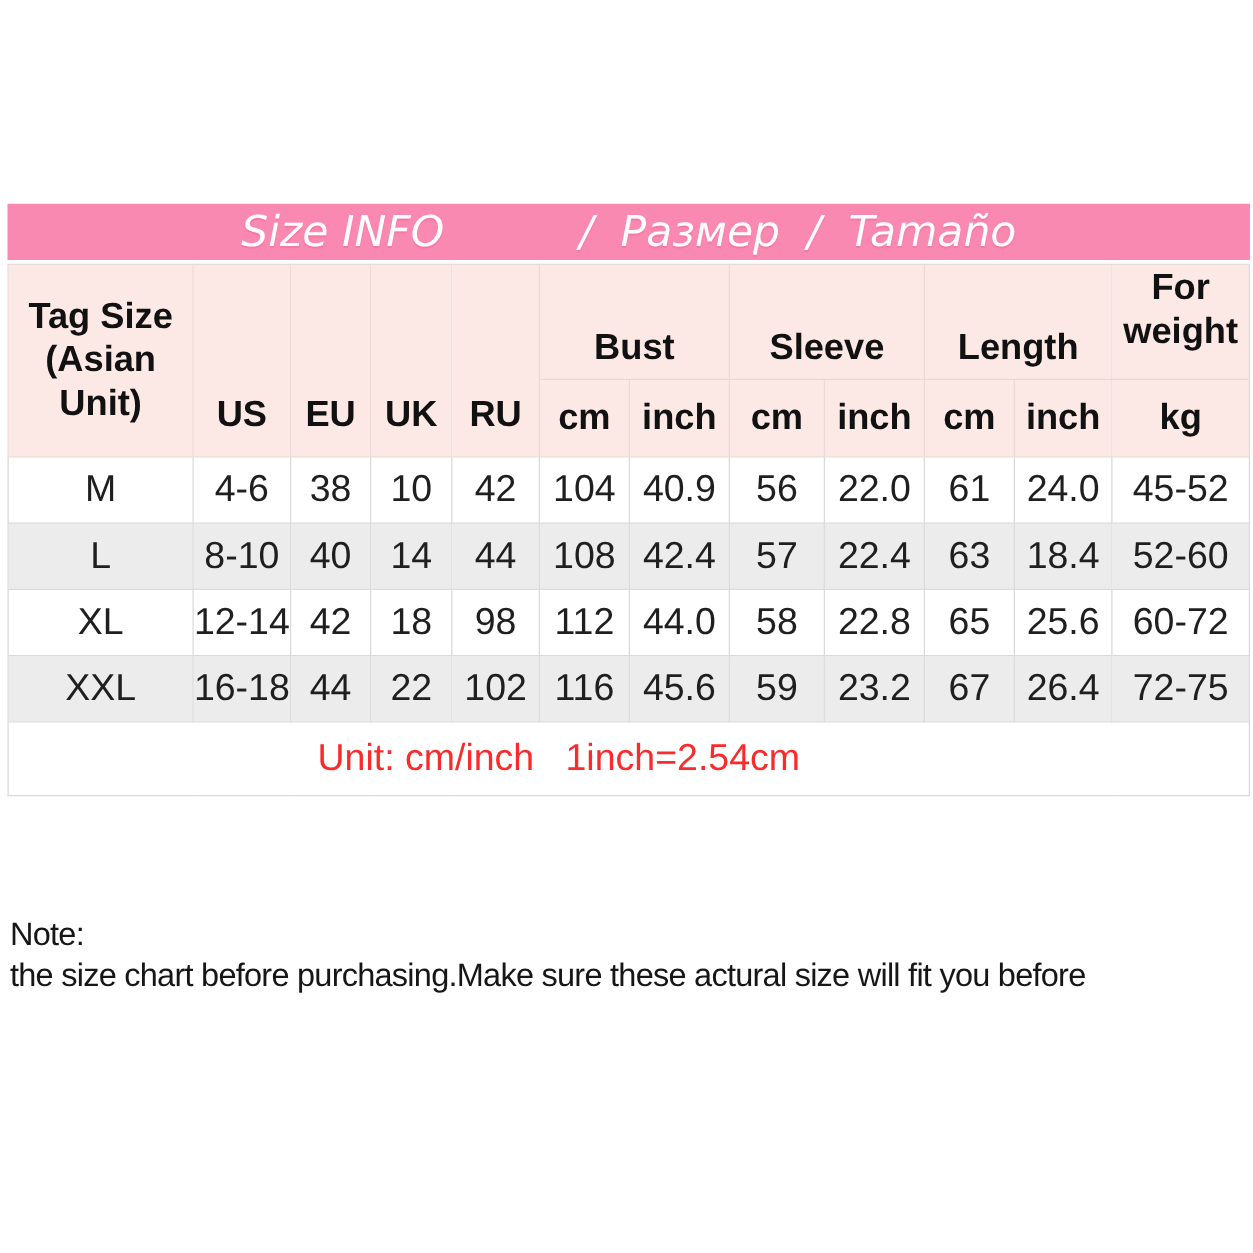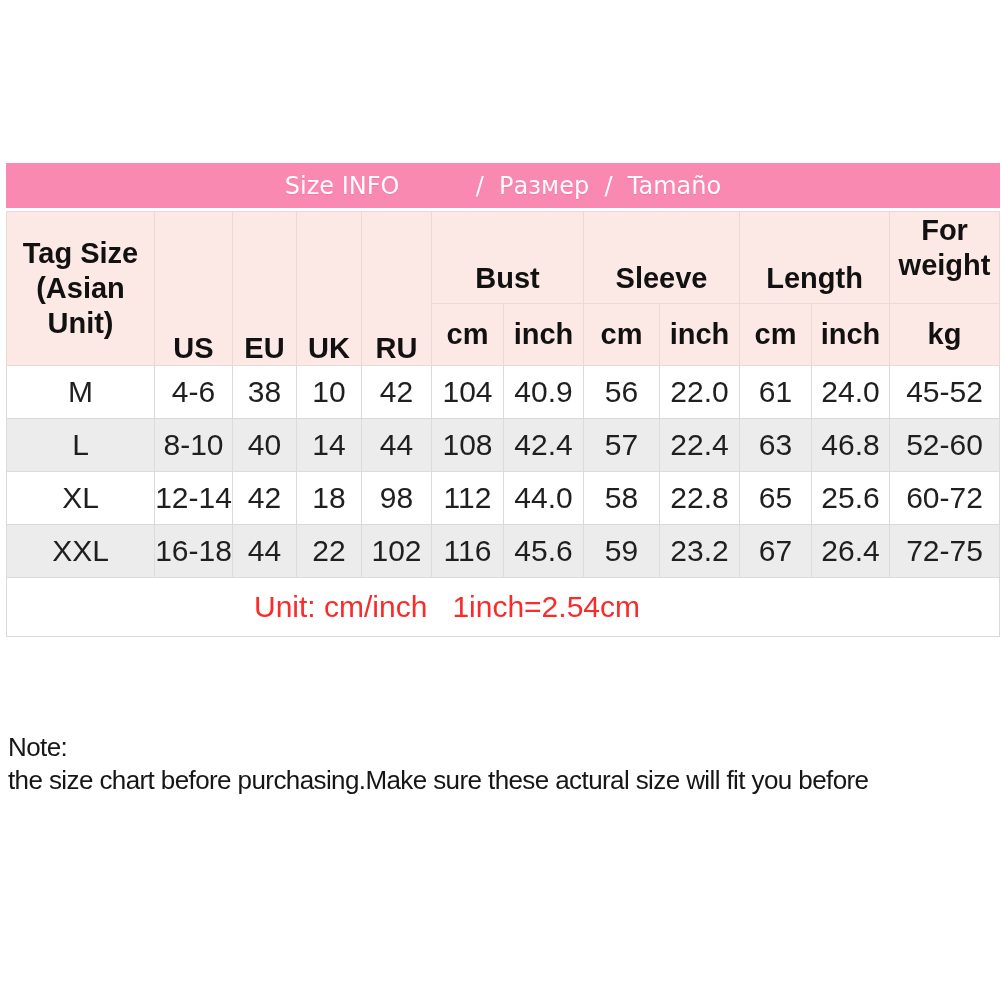--- a/index.html
+++ b/index.html
@@ -14,23 +14,24 @@
 
   .top-gap { height: 163px; }
 
   .title-bar {
     height: 45px;
     margin: 0 2px 3px 6px;
     background: #fa89b1;
     color: #fffdfb;
     display: flex; align-items: center; justify-content: center;
     font-family: "DejaVu Sans", sans-serif;
-    font-size: 24px;
+    font-size: 34px;
     white-space: pre;
     text-shadow: 0 1px 1px rgba(230,90,140,0.35);
+    font-style: italic;
   }
 
   table.size-table {
     margin-left: 6px;
     width: 993px;
     border-collapse: collapse;
     table-layout: fixed;
   }
   .size-table th, .size-table td {
     text-align: center;
@@ -40,21 +41,21 @@
   .size-table thead th {
     background: #fce8e4;
     border: 1px solid #ecd8d4;
     font-weight: bold;
     font-size: 29px;
     color: #111111;
   }
   thead tr.group-row { height: 92px; }
   thead tr.sub-row   { height: 62px; }
   th.tag-cell   { vertical-align: middle; line-height: 1.2; padding: 0 10px; }
-  th.span-col   { vertical-align: bottom; }
+  th.span-col   { vertical-align: bottom; padding-bottom: 16px; }
   th.group-cell { vertical-align: bottom; padding-bottom: 8px; }
   th.weight-cell{ vertical-align: bottom; padding-bottom: 20px; line-height: 1.2; }
   th.unit-cell  { vertical-align: middle; }
 
   
   .size-table tbody td {
     border: 1px solid #d9d9d9;
     background: #ffffff;
     font-size: 30px;
     vertical-align: middle;
@@ -151,21 +152,21 @@
         <td>L</td>
         <td>8-10</td>
         <td>40</td>
         <td>14</td>
         <td>44</td>
         <td>108</td>
         <td>42.4</td>
         <td>57</td>
         <td>22.4</td>
         <td>63</td>
-        <td>46.8</td>
+        <td>18.4</td>
         <td>52-60</td>
       </tr>
       <tr class="data-row">
         <td>XL</td>
         <td>12-14</td>
         <td>42</td>
         <td>18</td>
         <td>98</td>
         <td>112</td>
         <td>44.0</td>

